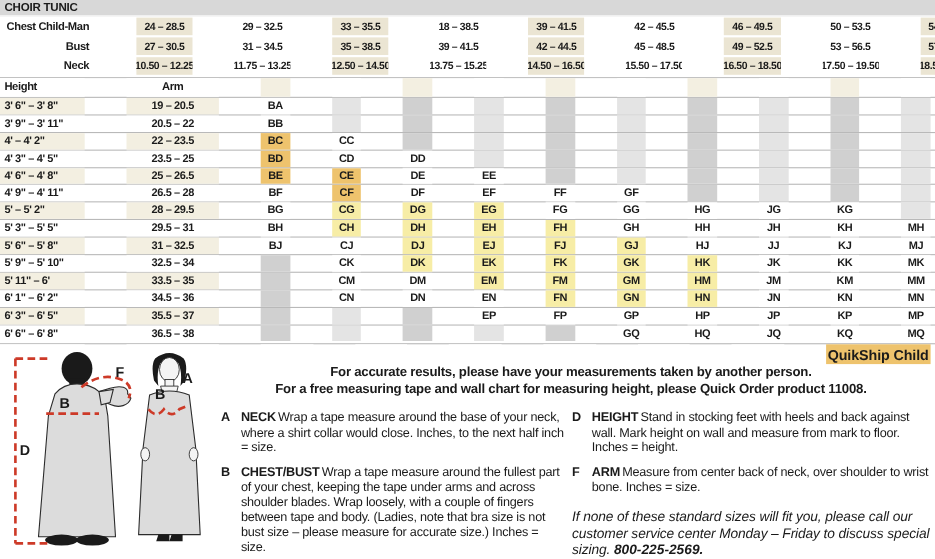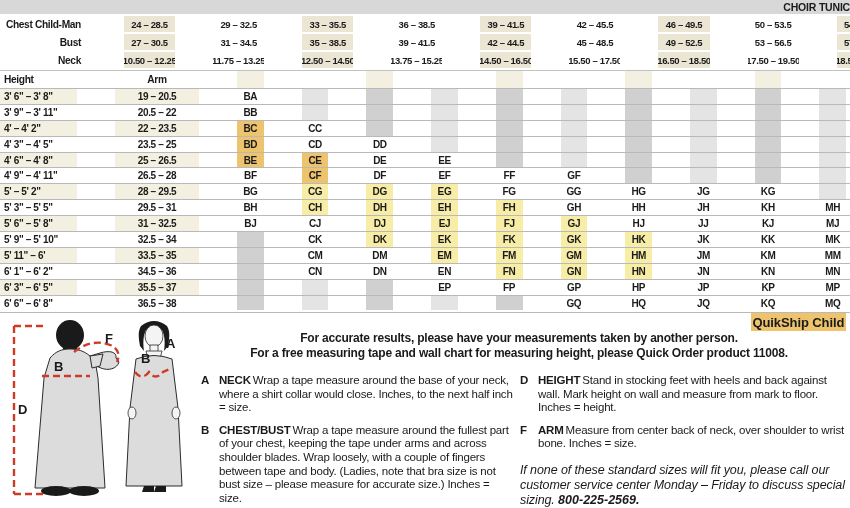--- a/index.html
+++ b/index.html
@@ -1,21 +1,21 @@
 <!DOCTYPE html>
 <html style="--c-titlebar: #d8d8d8; --c-tan: #ebe5d3; --c-paletan: #f3efe1; --c-child: #eec36d; --c-adult: #f7eda6; --c-graydark: #d0d0d0; --c-graylight: #e4e4e4; --c-red: #cd3a28;"><head>
 <meta charset="utf-8">
 <style>
   html,body{margin:0;padding:0;}
   body{font-family:"Liberation Sans", sans-serif; background:#fff;}
   #page{position:relative;width:850px;height:508px;background:#fff;overflow:hidden;color:#1a1a1a;}
 
   
   #title-bar{height:14px;background:var(--c-titlebar);display:flex;align-items:center;
-    padding-left:4px;font-weight:700;font-size:10.5px;letter-spacing:-0.2px;border-bottom:1px solid #fff;justify-content:flex-end;}
+    padding-left:4px;font-weight:700;font-size:10.5px;letter-spacing:-0.2px;border-bottom:1px solid #fff;}
 
   
   #table-region{width:850px;}
   .trow{display:flex;gap:36px;}
   .c{margin-right:2px;display:flex;align-items:center;justify-content:center;
      font-weight:700;font-size:10px;letter-spacing:-0.35px;color:#1a1a1a;box-sizing:border-box;
      white-space:nowrap;overflow:hidden;}
   .trow .c:last-child{margin-right:4px;text-align:right;}
   .hband{display:flex;margin-top:1px;}
   .fits{width:90px;background:var(--c-tan);font-size:11px;margin-right:2px;}
@@ -74,21 +74,21 @@
 
   <div id="table-region">
       <div class="hband">
         <div class="c fits">FITS</div>
         <div class="hcol">
           <div class="trow hrow">
             <div class="c hlabel w">Chest Child-Man</div>
             <div class="c val tan">24 – 28.5</div>
             <div class="c val w">29 – 32.5</div>
             <div class="c val tan">33 – 35.5</div>
-            <div class="c val w">36 – 38.5</div>
+            <div class="c val w">18 – 38.5</div>
             <div class="c val tan">39 – 41.5</div>
             <div class="c val w">42 – 45.5</div>
             <div class="c val tan">46 – 49.5</div>
             <div class="c val w">50 – 53.5</div>
             <div class="c val tan">54 – 57.5</div>
             <div class="c val w">58 – 61.5</div>
           </div>
           <div class="trow hrow">
             <div class="c hlabel w">Bust</div>
             <div class="c val tan">27 – 30.5</div>

